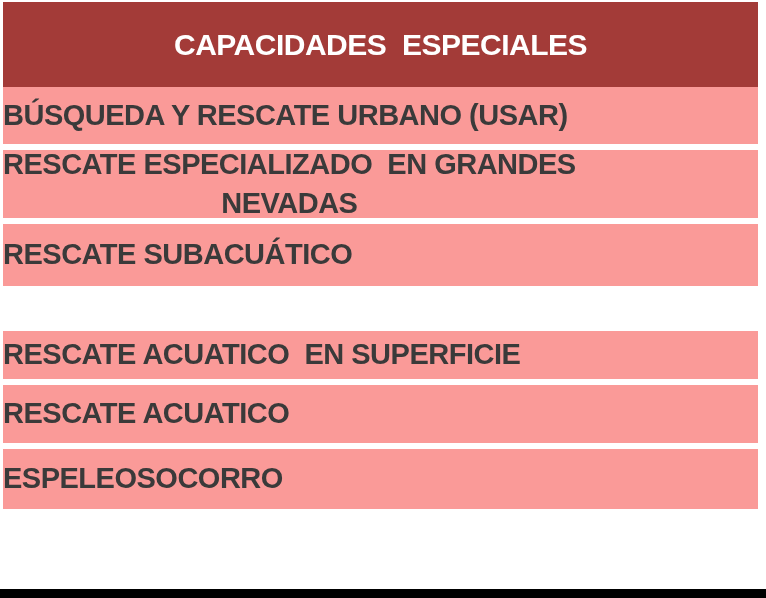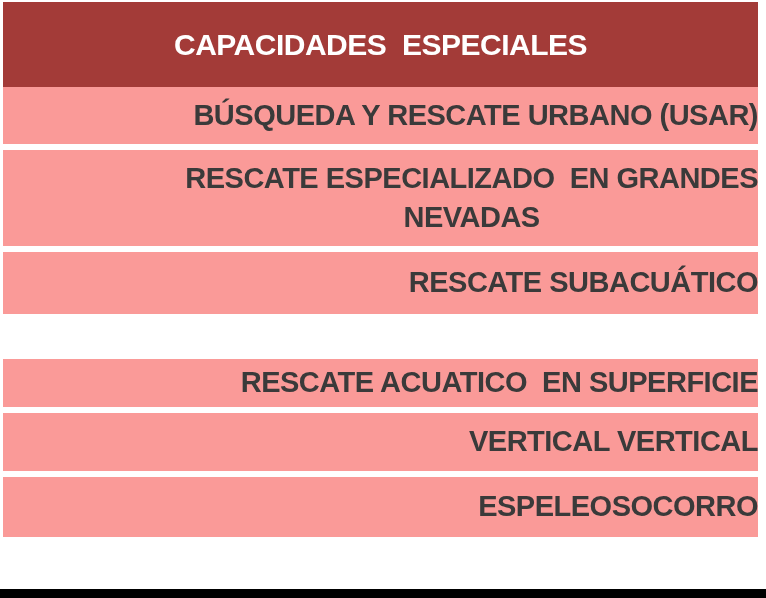--- a/index.html
+++ b/index.html
@@ -40,31 +40,31 @@
     display: flex;
     flex-direction: column;
     gap: 6px;
     flex: 1 1 auto;
   }
   .row {
     background: var(--row_bg, #FA9A98);
     color: var(--row_text, #3A3A3A);
     display: flex;
     align-items: center;
-    justify-content: flex-end;
+    justify-content: flex-start;
     text-align: center;
     font-size: 29px;
     font-weight: bold;
     letter-spacing: -0.5px;
     line-height: 1.35;
     white-space: pre-wrap;
     flex: 0 0 auto;
   }
   .rows .row:nth-child(1) { height: 57px; }
-  .rows .row:nth-child(2) { height: 96px; }
+  .rows .row:nth-child(2) { height: 68px; }
   .rows .row:nth-child(3) { height: 62px; }
   .rows .row:nth-child(4) { height: 48px; margin-top: 39px; }
   .rows .row:nth-child(5) { height: 58px; }
   .rows .row:nth-child(6) { height: 60px; }
   .rows .row:nth-child(7) { height: 62px; }
   .bottom-bar {
     position: absolute;
     left: 0;
     right: 0;
     bottom: 0;
@@ -87,21 +87,21 @@
     <span>RESCATE ESPECIALIZADO  EN GRANDES
 NEVADAS</span>
   </div>
       <div class="row">
     <span>RESCATE SUBACUÁTICO</span>
   </div>
       <div class="row">
     <span>RESCATE ACUATICO  EN SUPERFICIE</span>
   </div>
       <div class="row">
-    <span>VERTICAL VERTICAL</span>
+    <span>RESCATE ACUATICO</span>
   </div>
       <div class="row">
     <span>ESPELEOSOCORRO</span>
   </div>
     </div>
 </div>
 
 <div class="bottom-bar"></div>
 
 </body></html>

